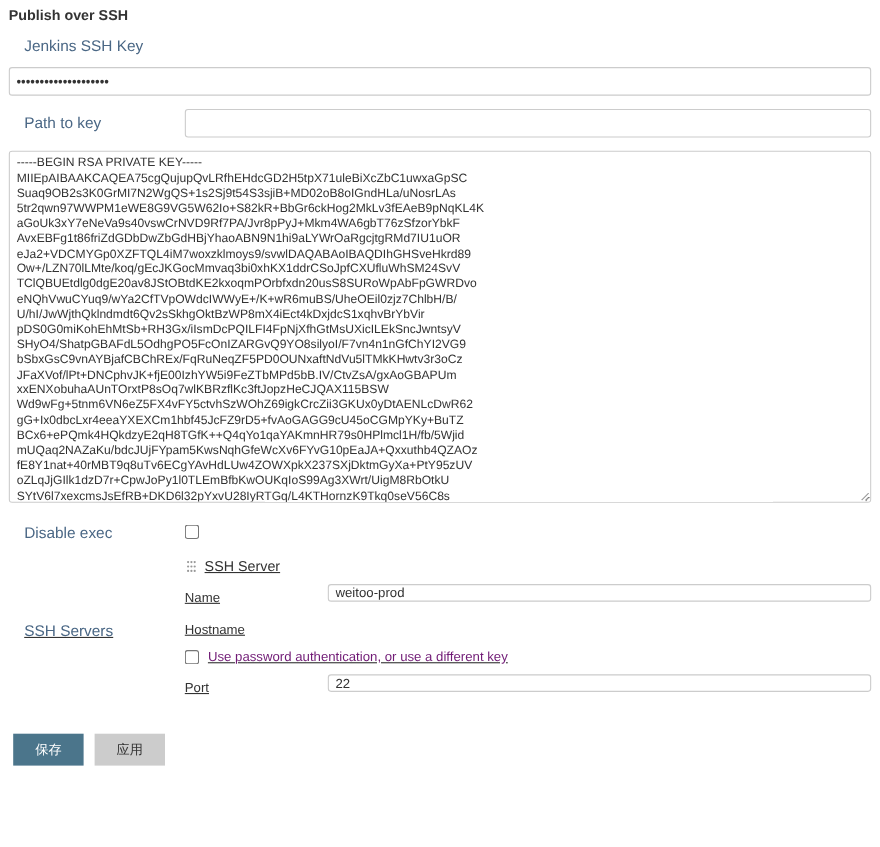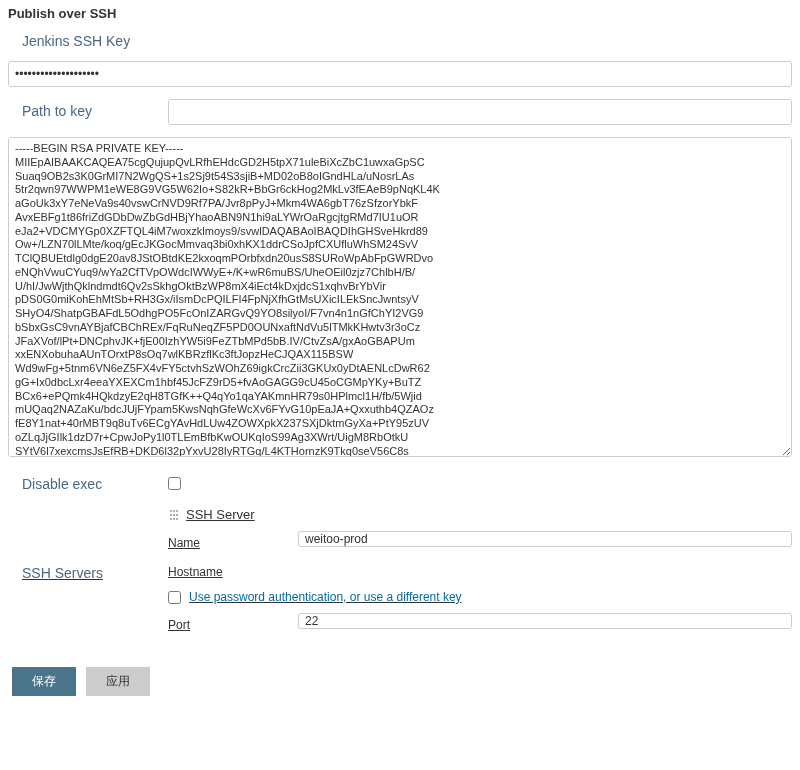--- a/index.html
+++ b/index.html
@@ -107,21 +107,21 @@
       align-items: center;
       gap: 8px;
       padding: 6px 0 4px 0;
     }
     .checkbox-inline input[type="checkbox"] {
       width: 13px;
       height: 13px;
     }
     .checkbox-inline label {
       font-size: 12px;
-      color: #0369a1;
+      color: #701a75;
     }
     .button-row {
       display: flex;
       gap: 10px;
       padding: 12px 8px 8px 12px;
     }
     .btn {
       padding: 6px 20px;
       font-size: 12px;
       border: none;

